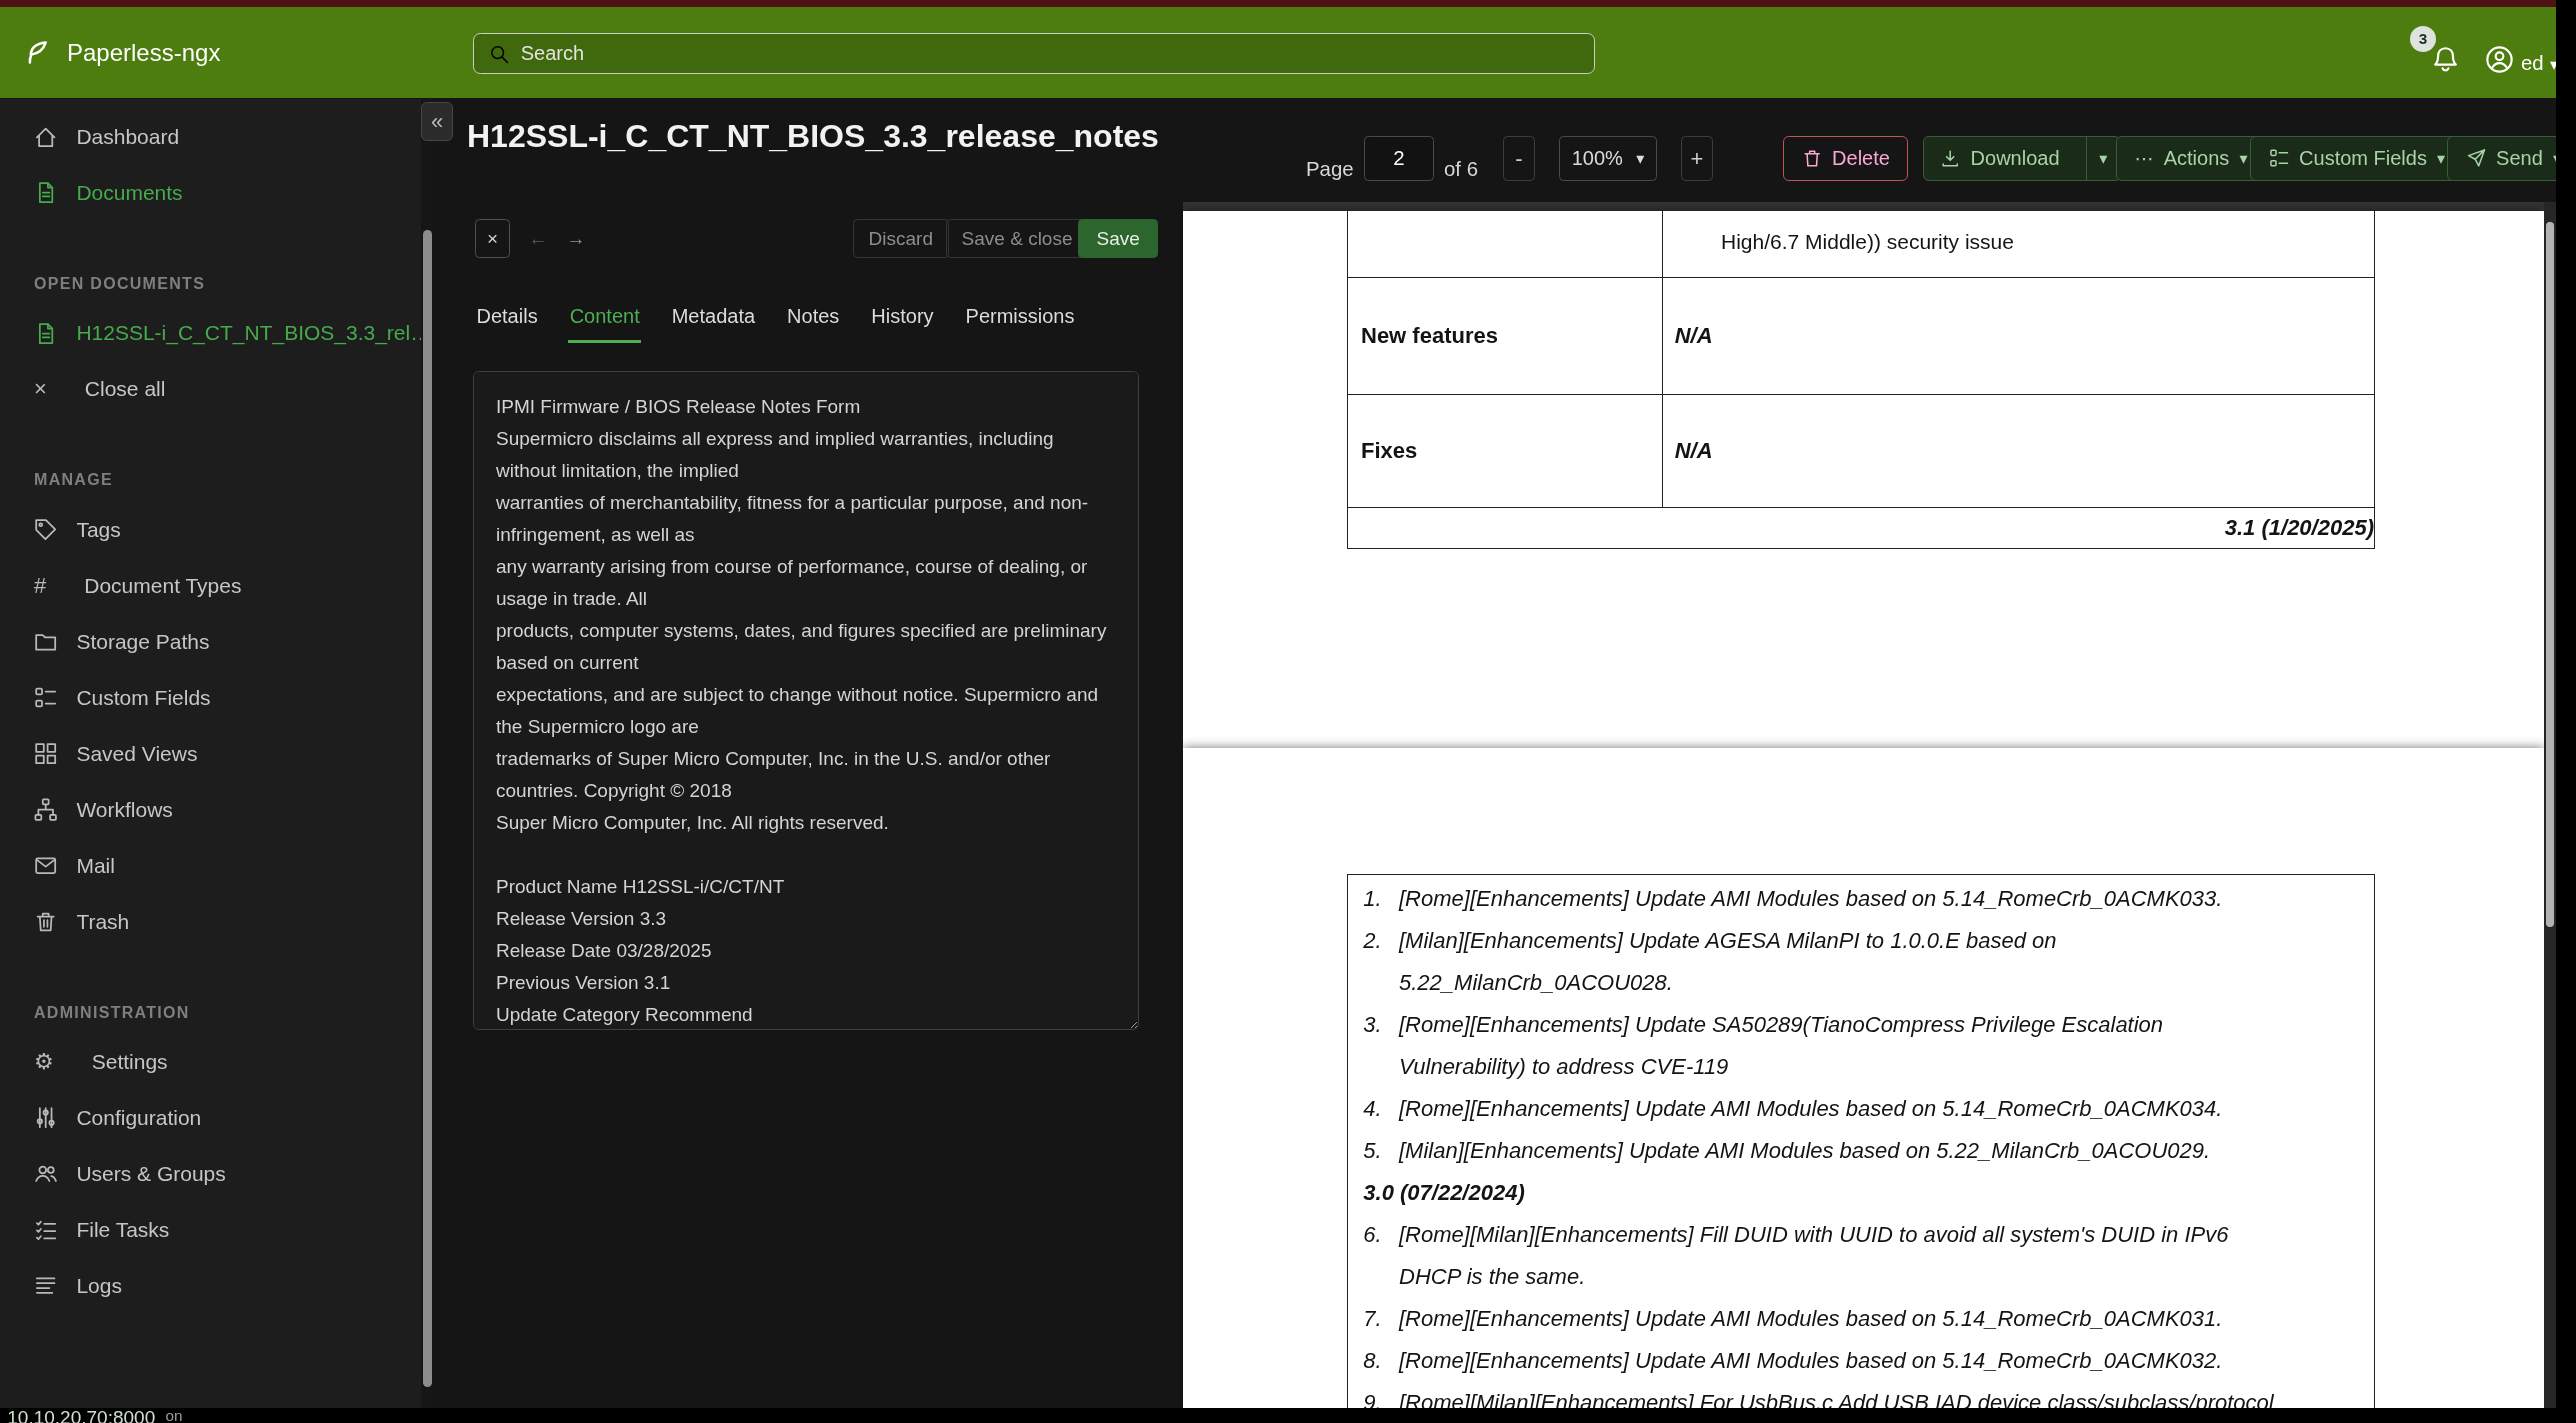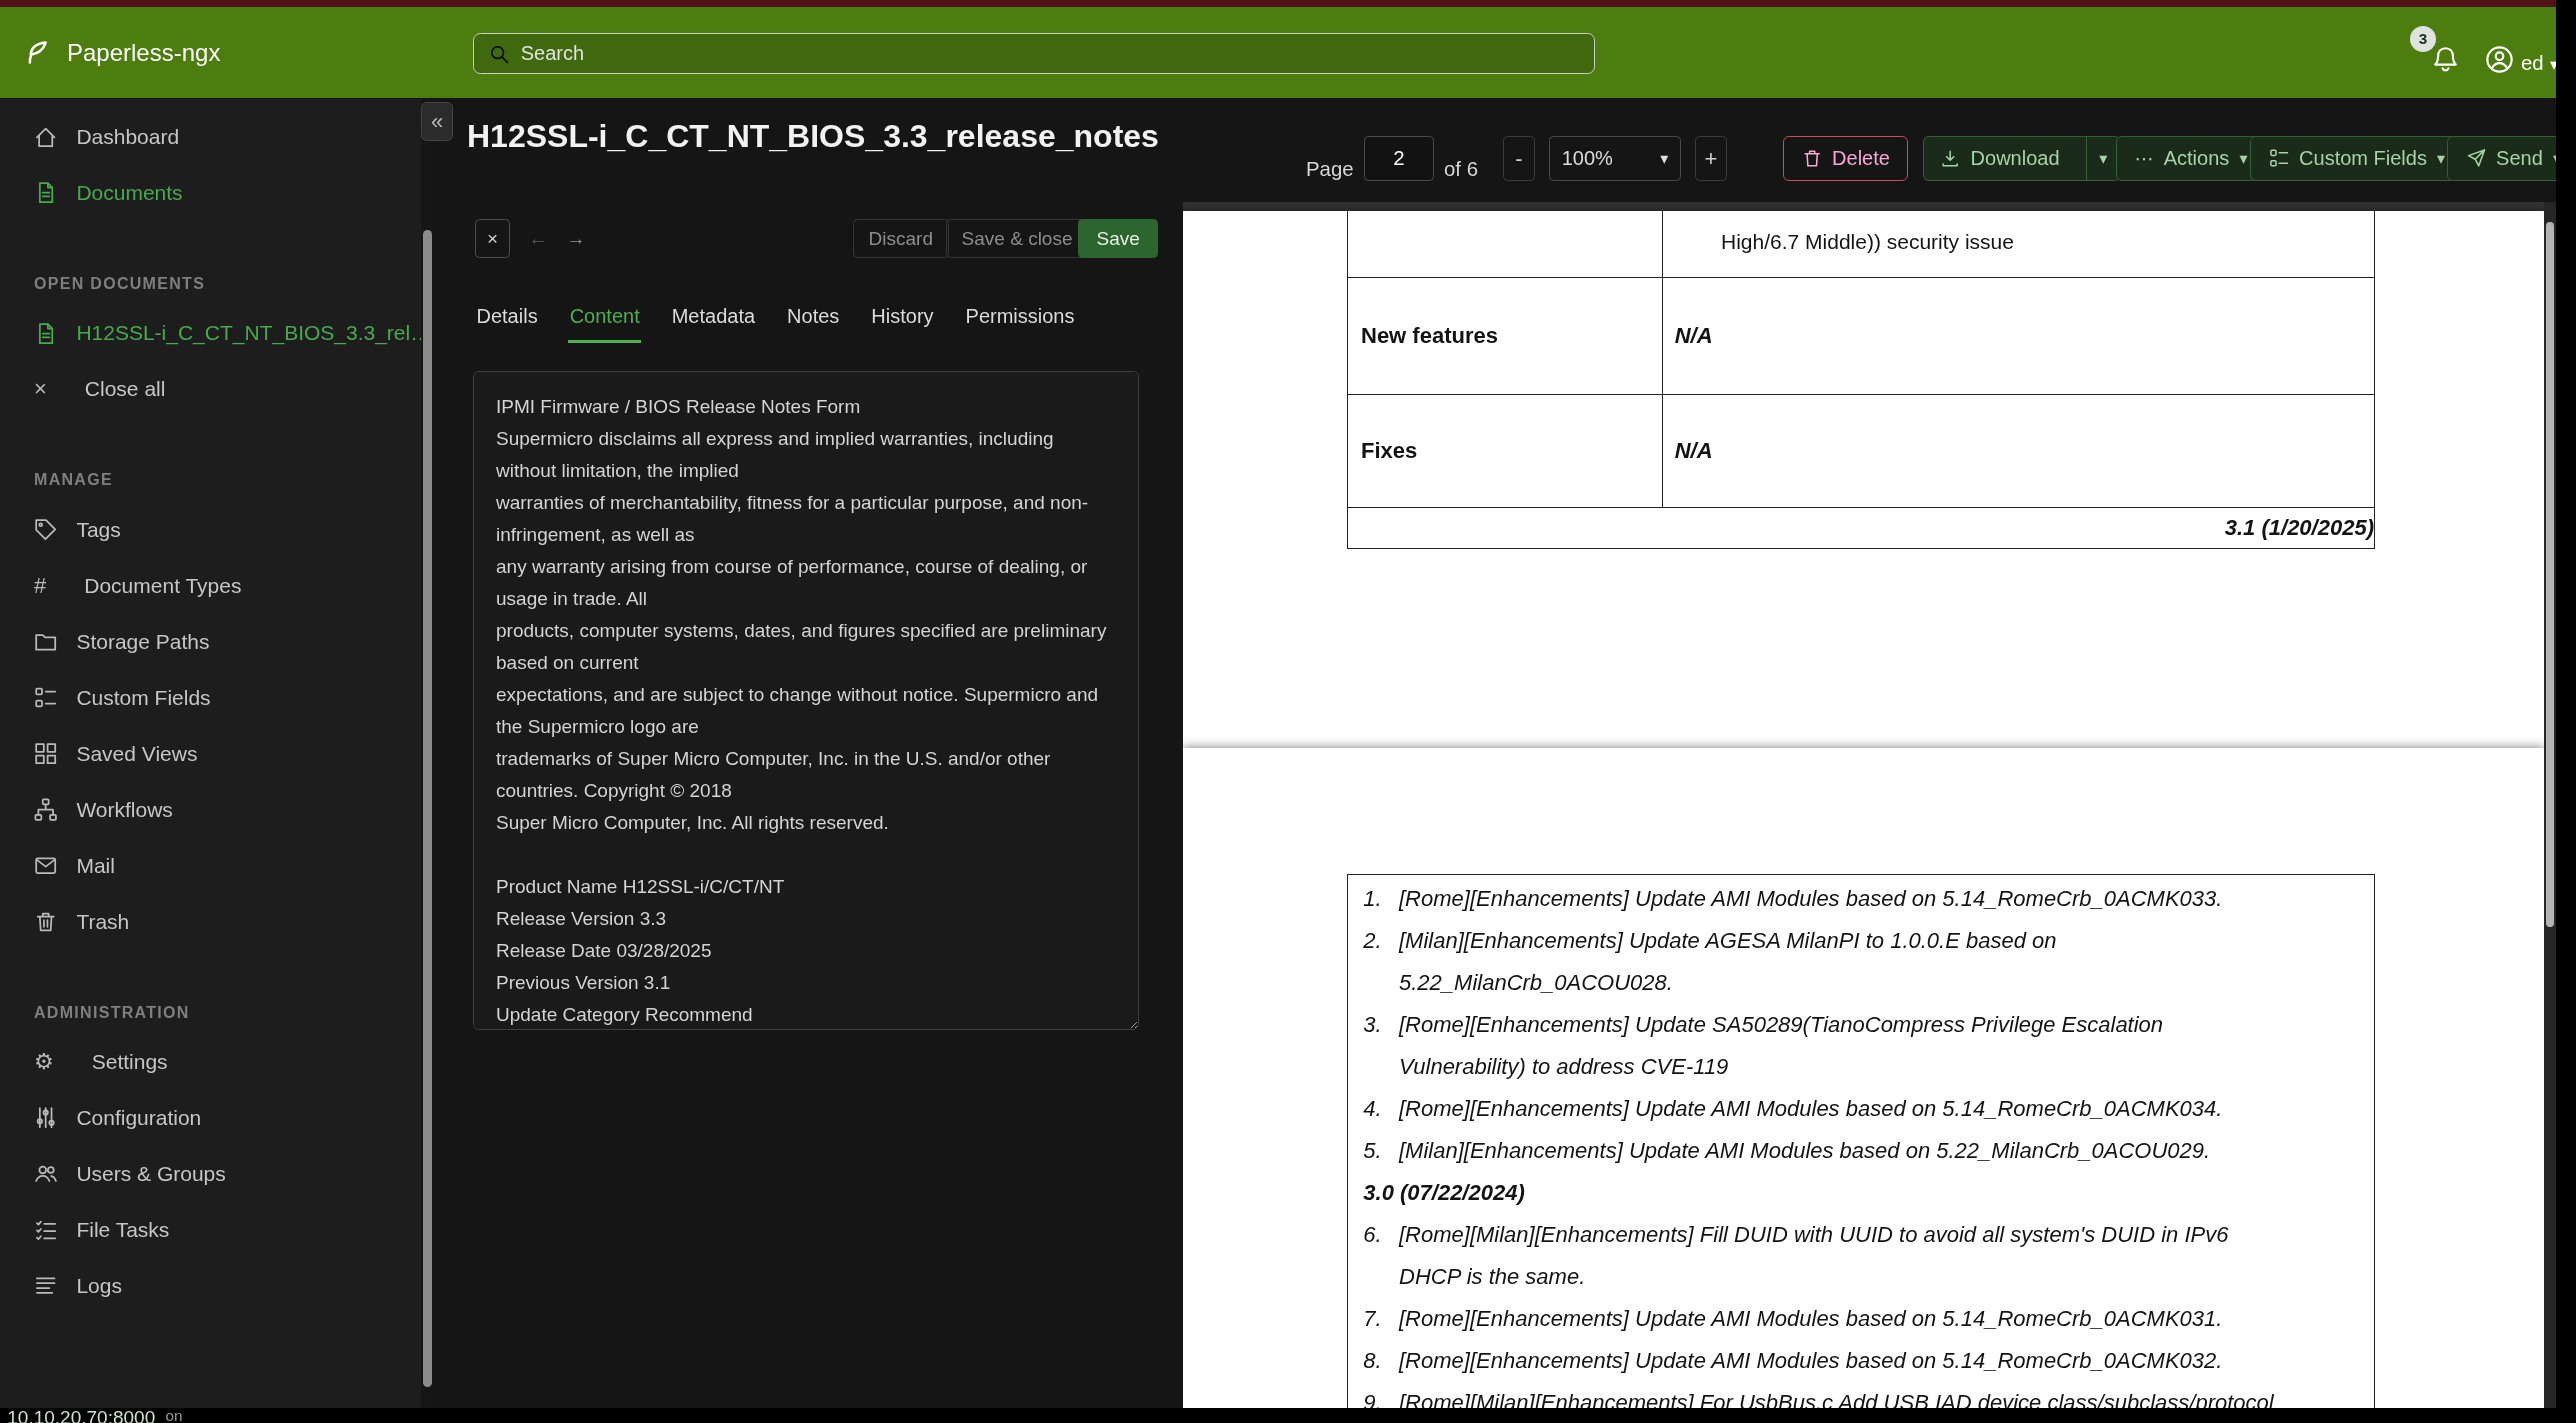--- a/index.html
+++ b/index.html
@@ -38,21 +38,21 @@
   .i.s40 svg { width:29px; height:29px; }
   .glyph { font-size:22px; line-height:1; }
 
   
   .doc-title { position:absolute; left:467px; top:118px; font-size:32px; font-weight:600; color:#f2f2f2; }
   .group { position:absolute; top:136px; height:45px; display:flex; align-items:flex-end; }
   .pg-label { color:#d8d8d8; font-size:20.4px; margin-right:10.2px; }
   .pg-input { width:70px; height:45px; background:#121212; border:1.5px solid #4a4a4a; border-radius:4.4px; color:#fff; font-size:20.4px; text-align:center; outline:none; font-family:"Liberation Sans",sans-serif; }
   .pg-of { color:#d8d8d8; font-size:20.4px; margin-left:10.2px; }
   .zoom-btn { width:32px; height:45px; background:transparent; border:1.5px solid #3d3d3d; border-radius:4.4px; color:#cfcfcf; font-size:22px; display:flex; align-items:center; justify-content:center; }
-  .zoom-select { width:132px; height:45px; margin:0 14px; border:1.5px solid #4a4a4a; border-radius:4.4px; color:#dcdcdc; font-size:20px; display:flex; align-items:center; justify-content:space-between; padding:0 11.7px; }
+  .zoom-select { width:98px; height:45px; margin:0 24px; border:1.5px solid #4a4a4a; border-radius:4.4px; color:#dcdcdc; font-size:20px; display:flex; align-items:center; justify-content:space-between; padding:0 11.7px; }
   .btn { height:45px; border-radius:5.8px; display:inline-flex; align-items:center; font-size:20px; padding:0 17.5px; gap:10.2px; border:1.5px solid #356035; background:#1a2b1a; color:#a8d3a8; }
   .btn .i { color:inherit; }
   .btn-delete { border-color:#c5525b; color:#f9a8d4; background:transparent; }
   .btn-split { padding:0; }
   .btn-split .seg-main { display:inline-flex; align-items:center; gap:10.2px; padding:0 16px; height:100%; }
   .btn-split .seg-caret { display:inline-flex; align-items:center; justify-content:center; width:34px; height:100%; border-left:1.5px solid #356035; font-size:16px; }
   .caret { font-size:16px; }
 
   
   .ebtn { position:absolute; top:219px; height:39px; display:inline-flex; align-items:center; justify-content:center; font-size:19px; border-radius:4.4px; }

